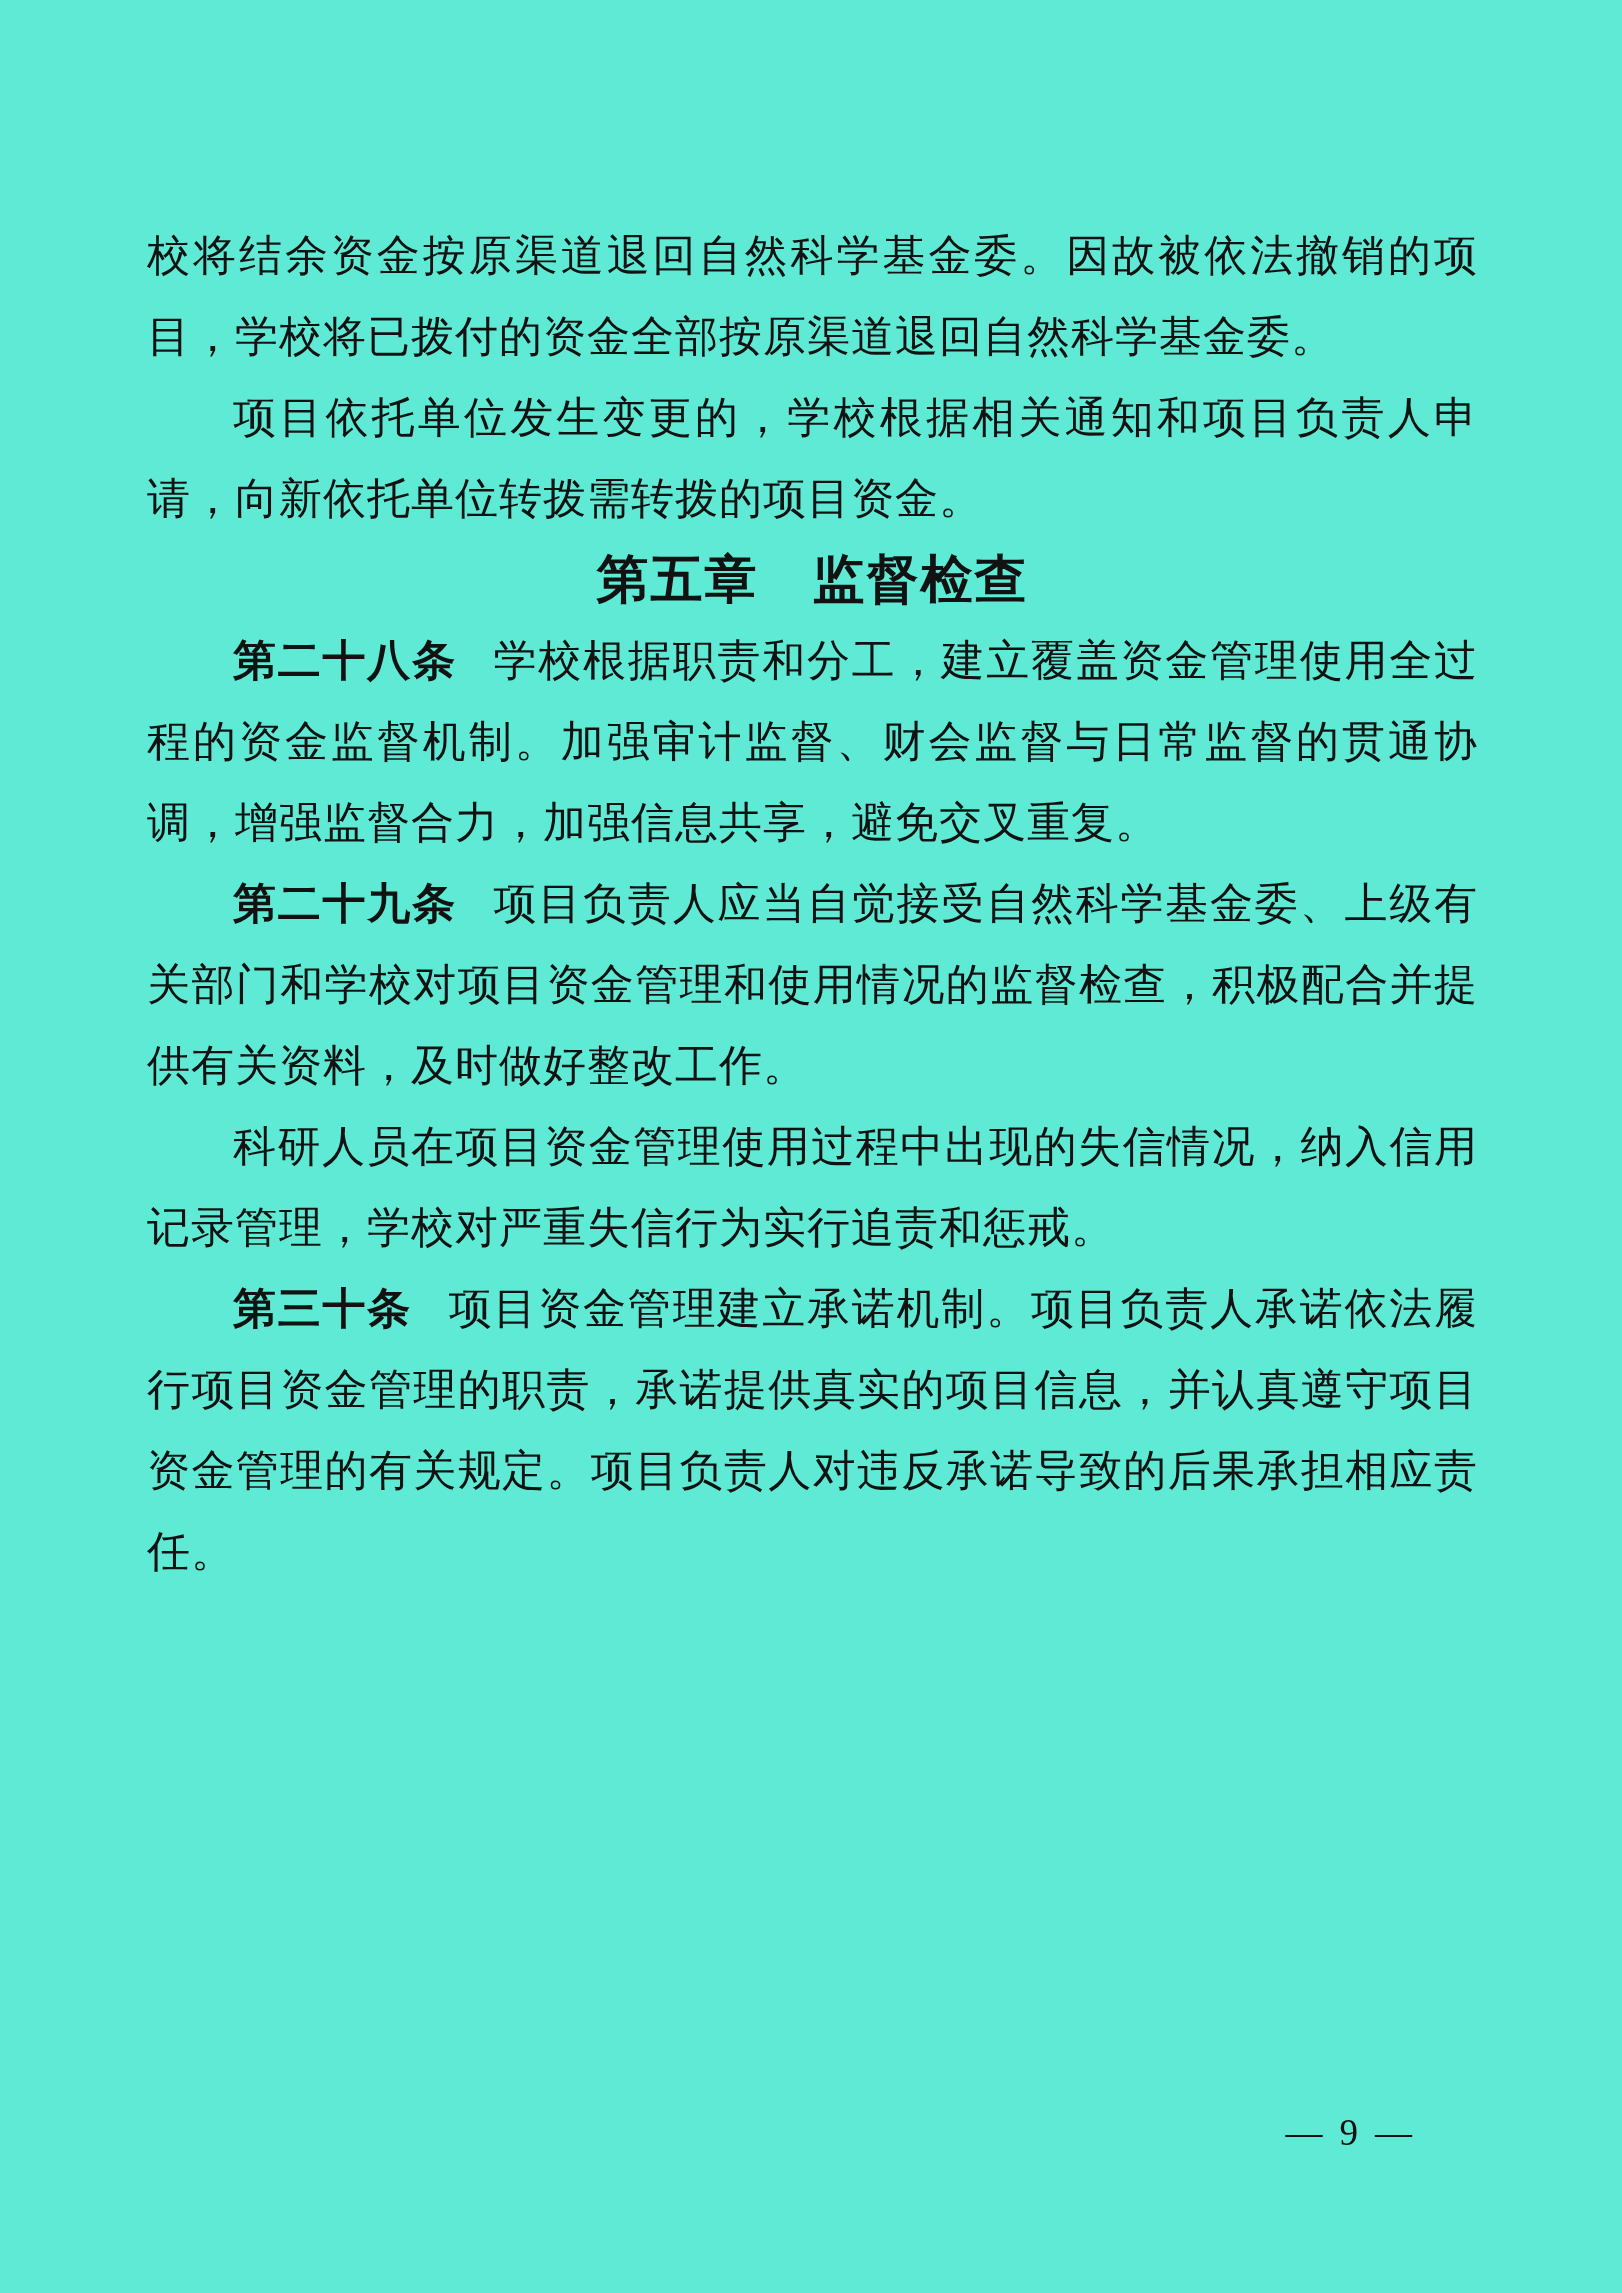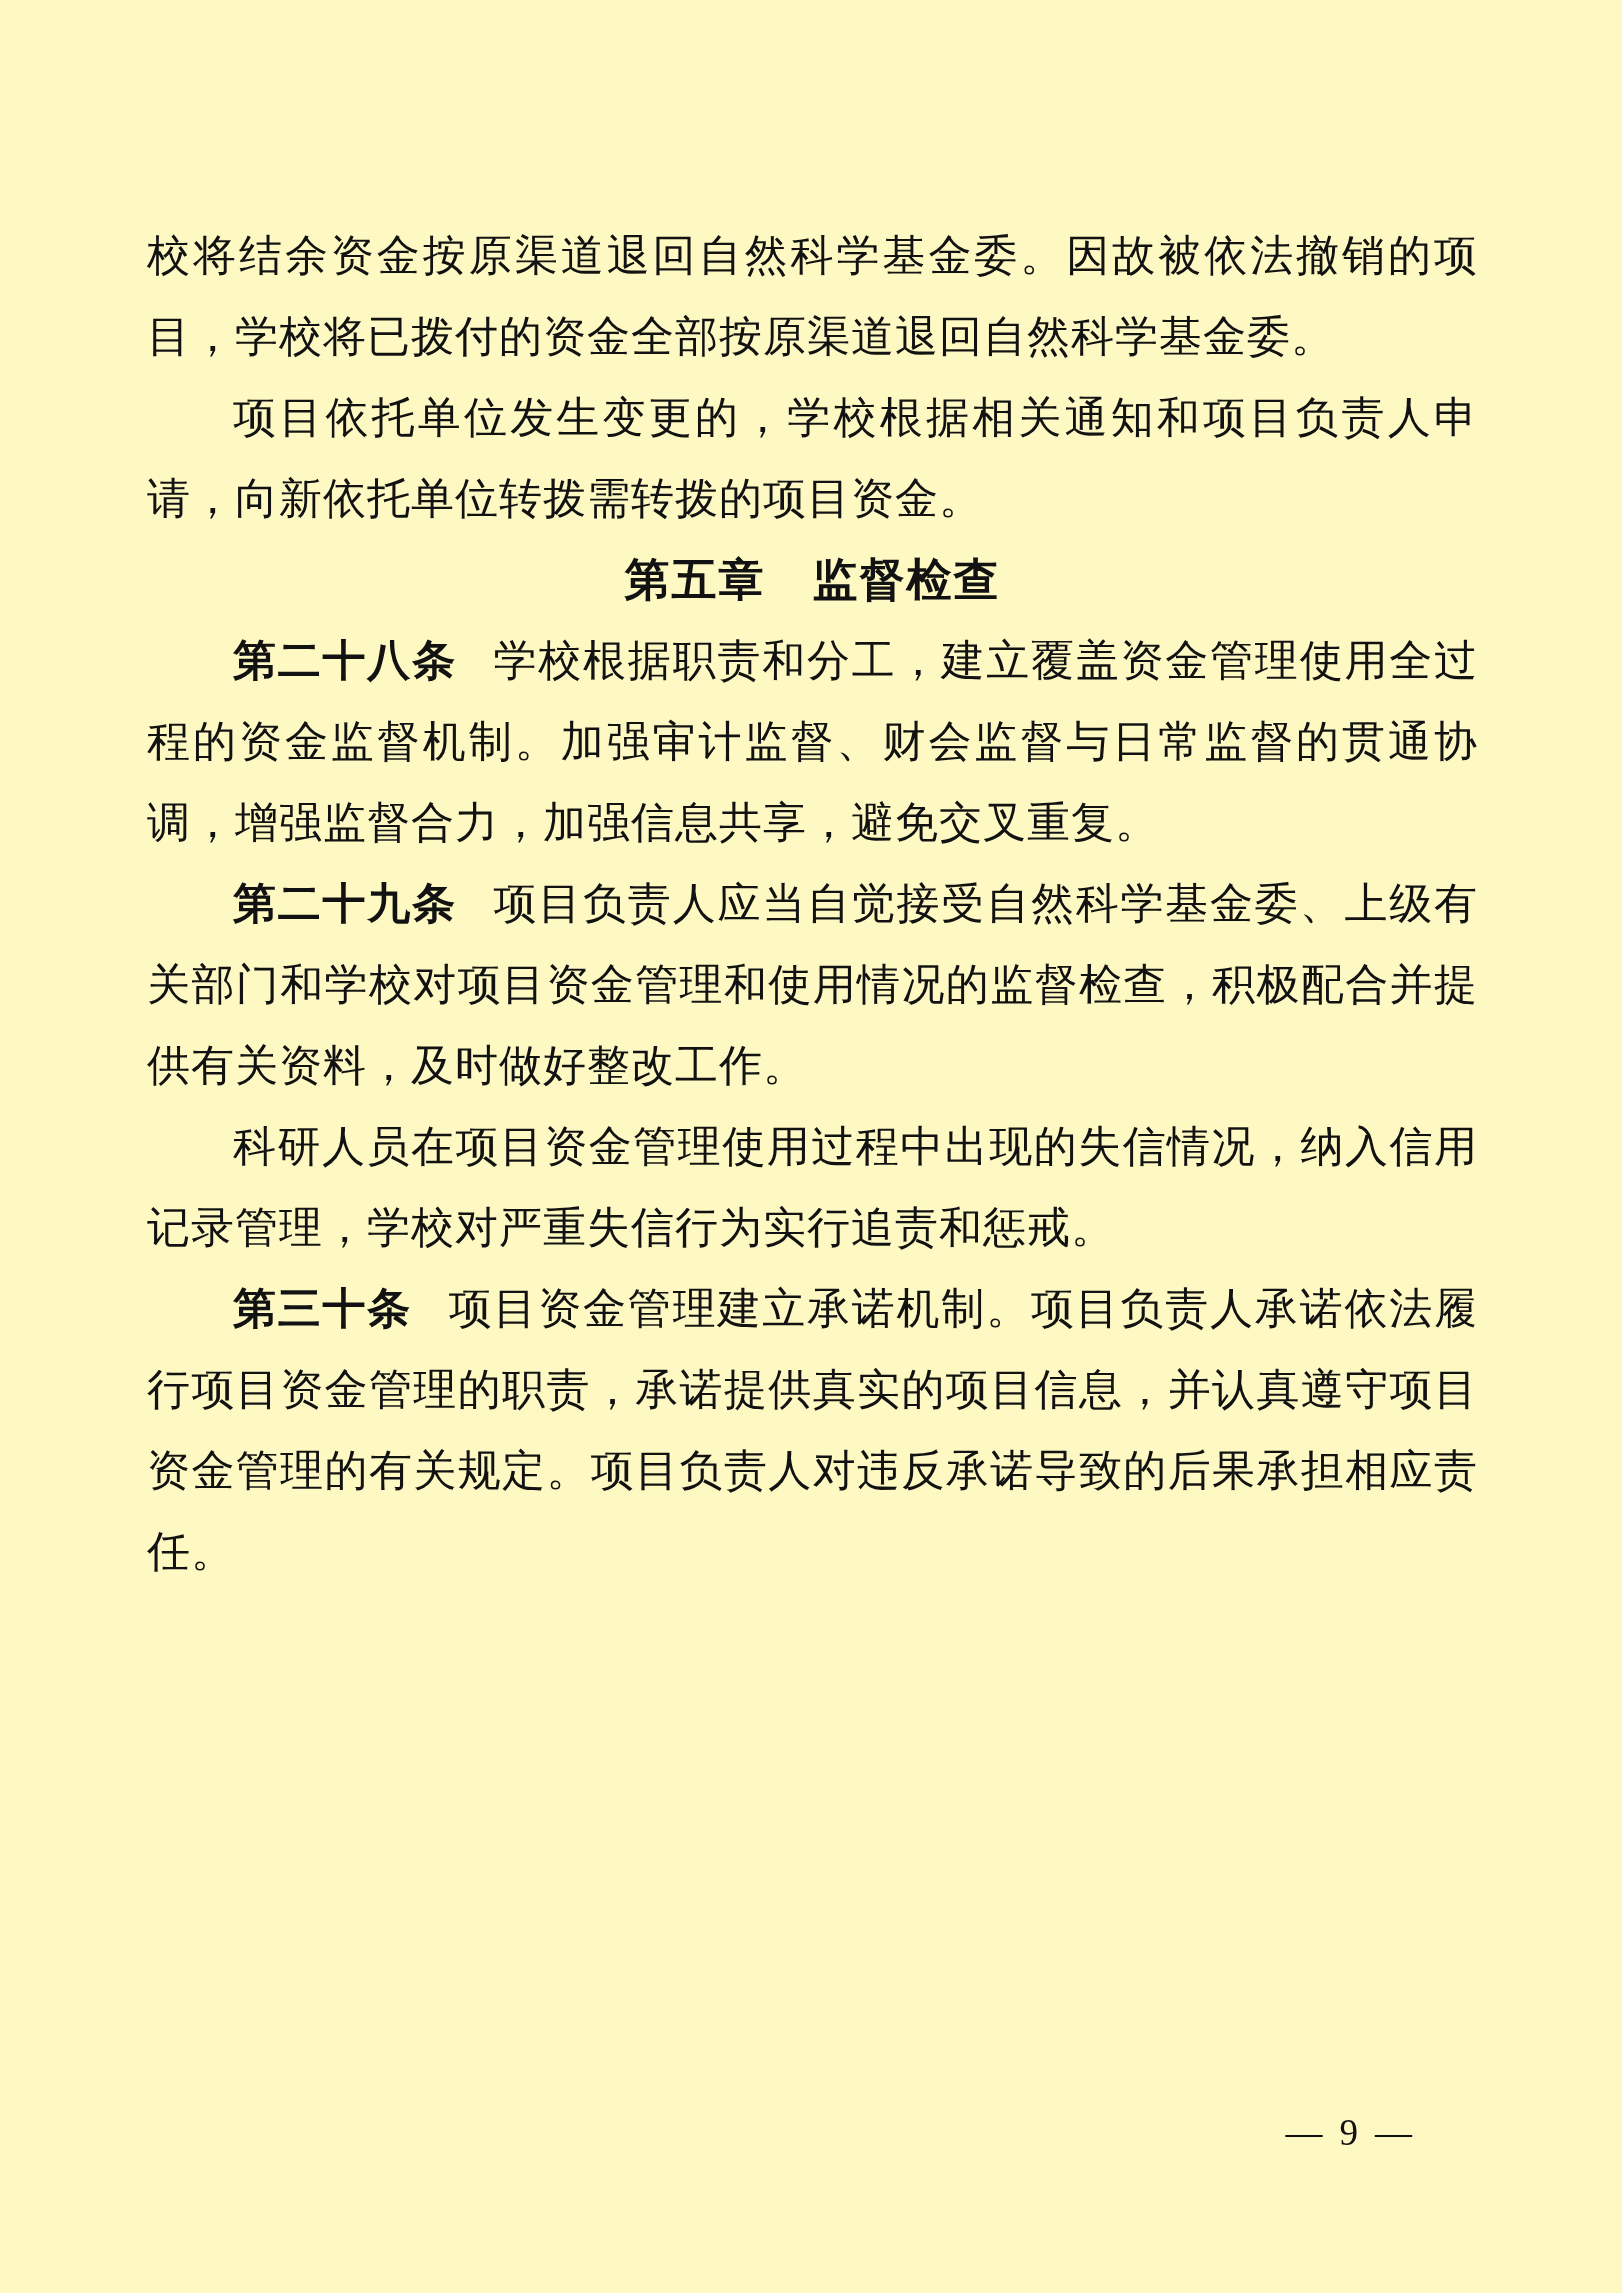--- a/index.html
+++ b/index.html
@@ -4,21 +4,21 @@
 <style>
   html, body {
     margin: 0;
     padding: 0;
     background: #ffffff;
   }
   .page {
     position: relative;
     width: 1622px;
     height: 2294px;
-    background: #fef9c3;
+    background: #5eead4;
     overflow: hidden;
     font-family: "Liberation Serif", serif;
     color: #121212;
   }
   .text-block {
     position: absolute;
     left: 147px;
     top: 215px;
     width: 1331px;
   }
@@ -29,21 +29,21 @@
     text-align: justify;
     text-indent: 2em;
     letter-spacing: 1px;
     font-family: "Liberation Serif", serif;
   }
   .body-par.no-indent {
     text-indent: 0;
   }
   .chapter-heading {
     margin: 0;
-    font-size: 45px;
+    font-size: 52px;
     line-height: 81px;
     text-align: center;
     text-indent: 0;
     font-weight: bold;
     font-family: "Liberation Sans", sans-serif;
     letter-spacing: 2px;
   }
   .article-lead {
     font-weight: bold;
     font-family: "Liberation Sans", sans-serif;

